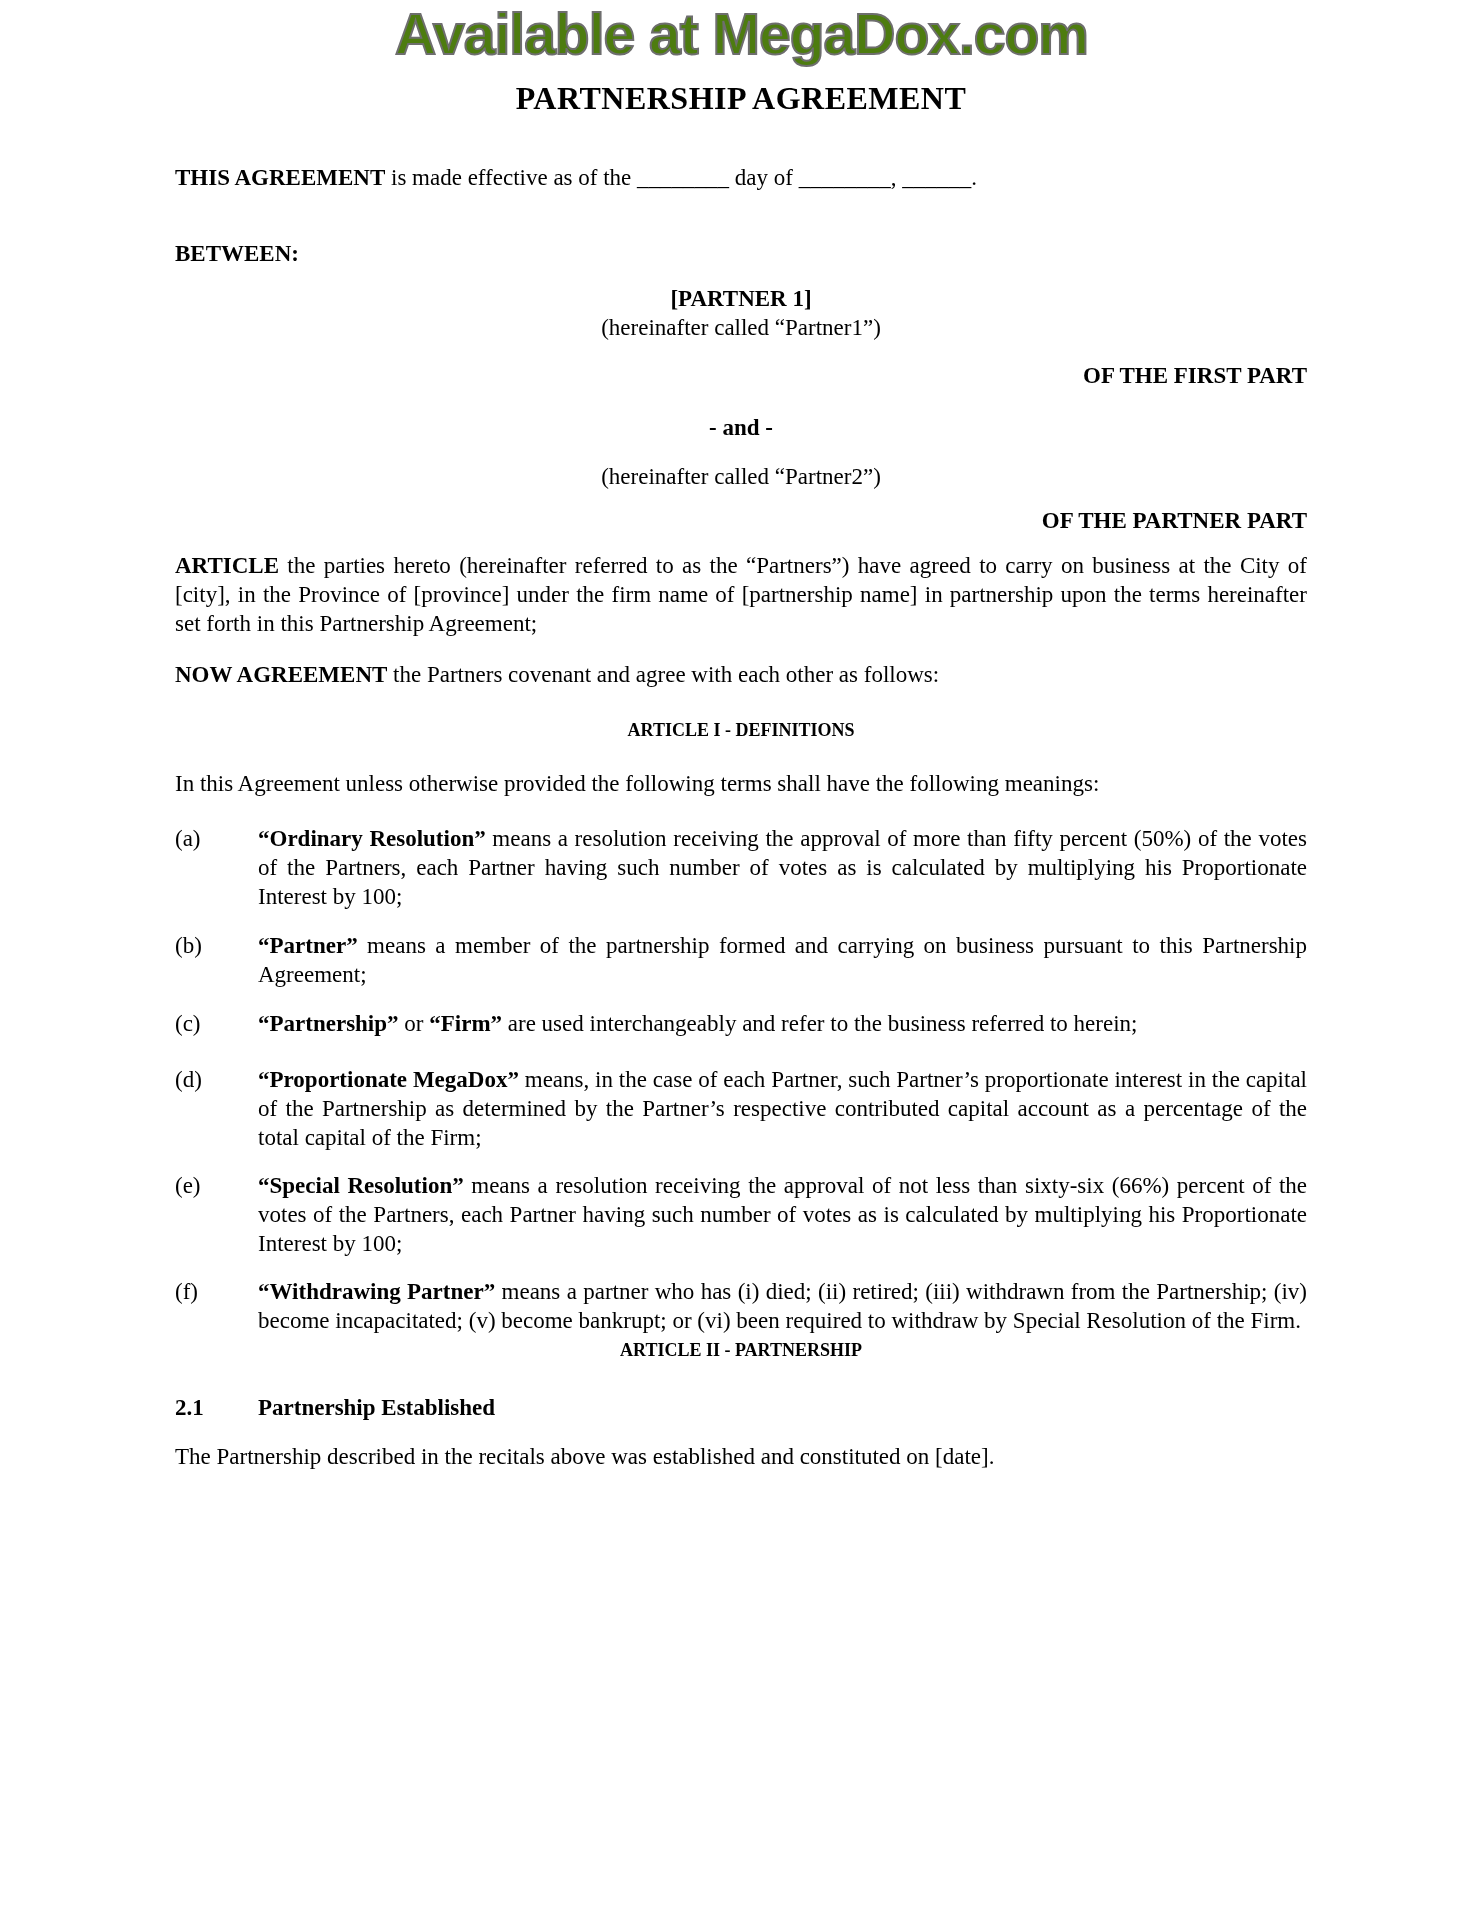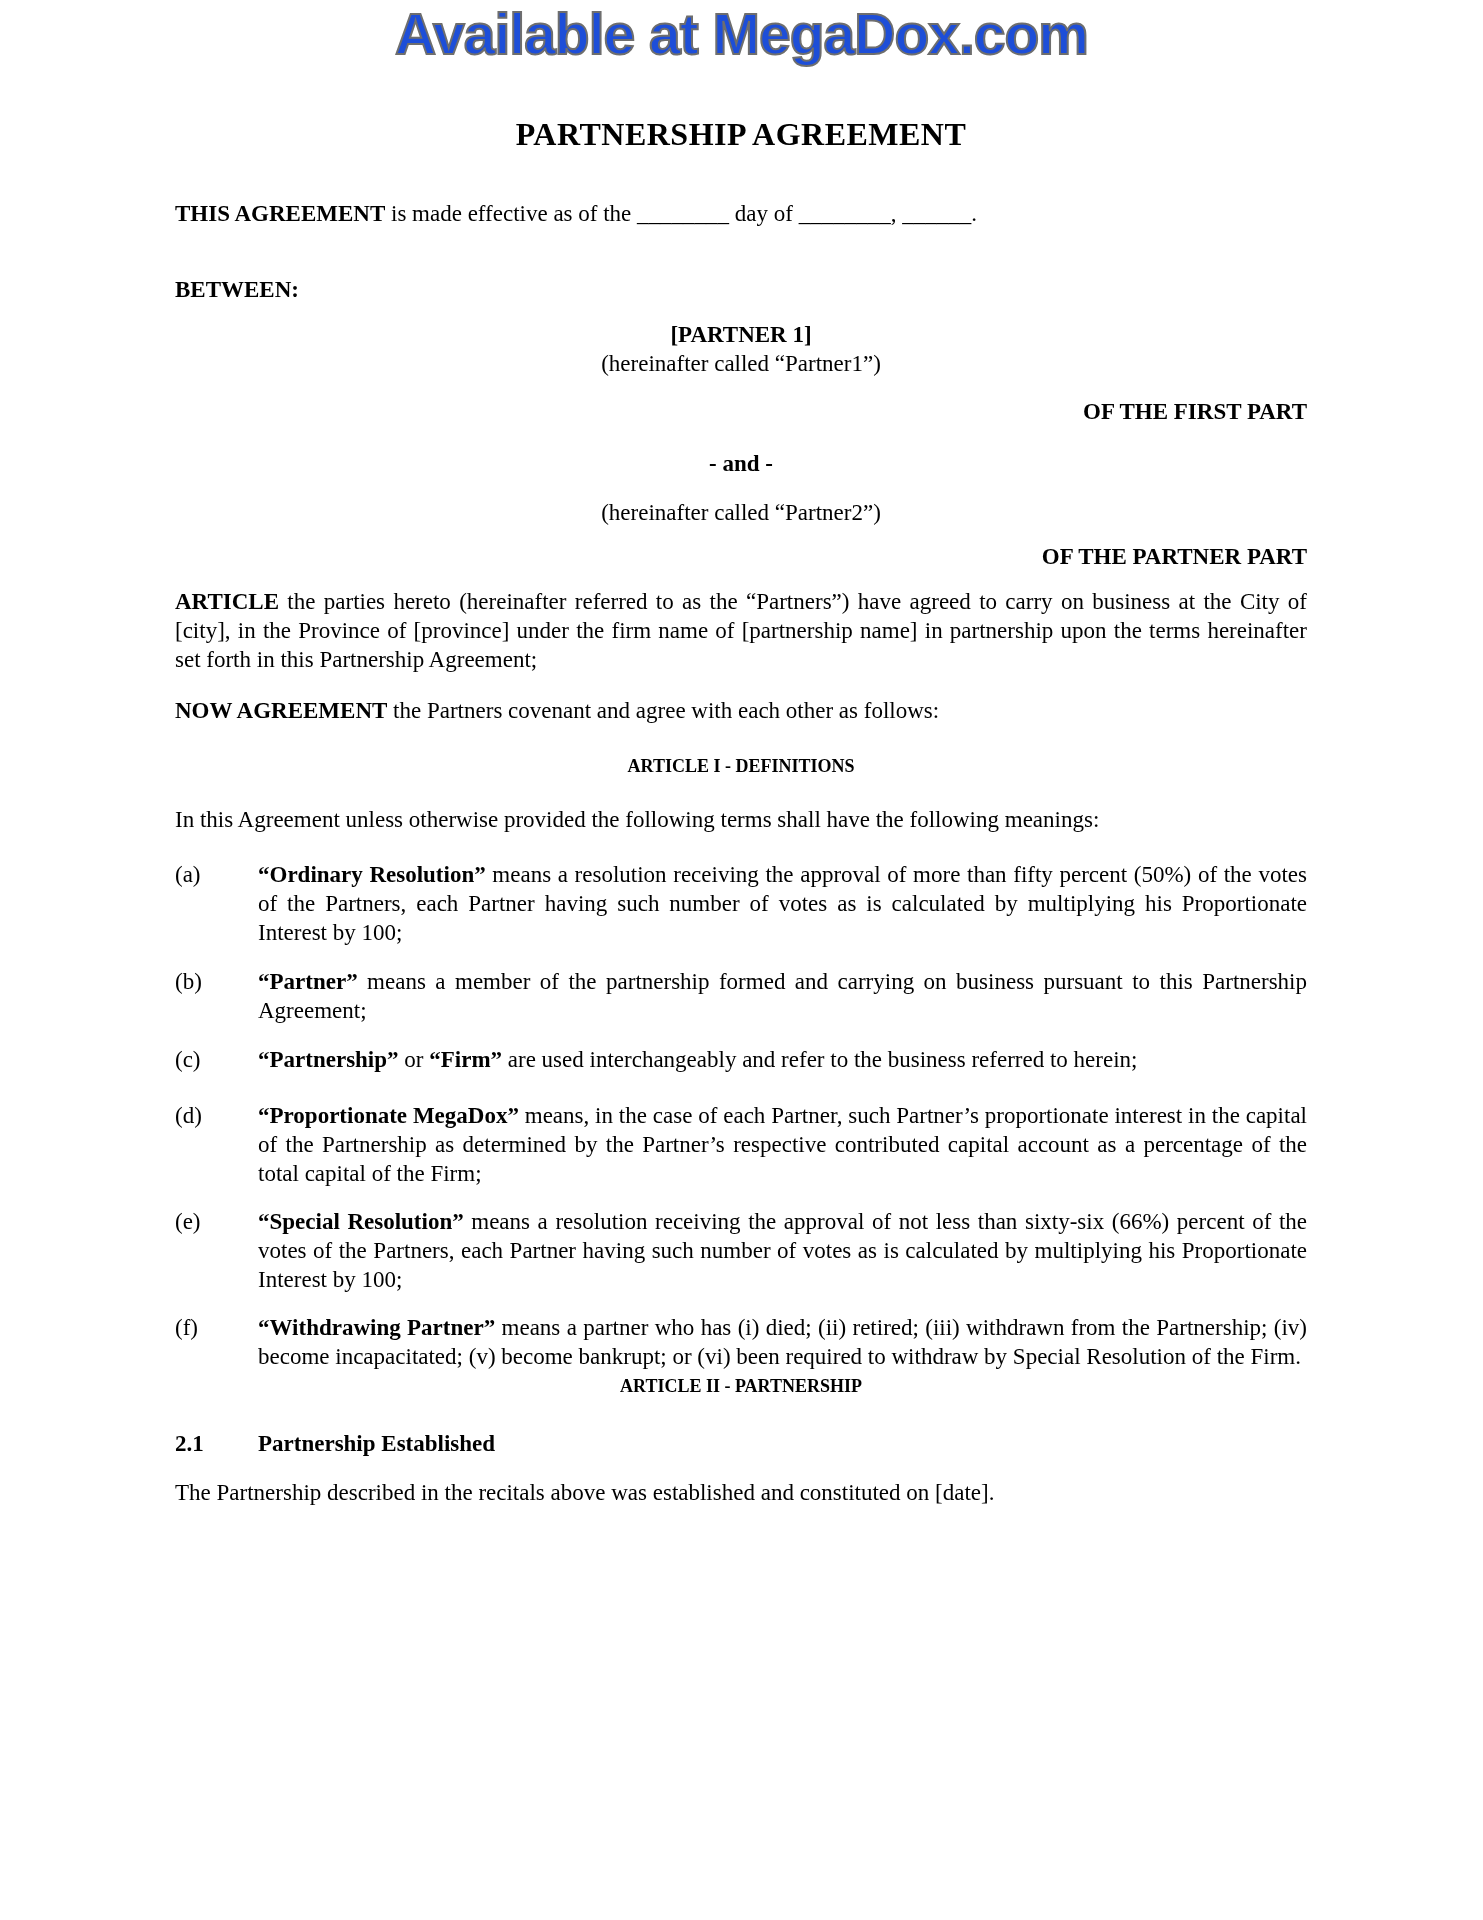--- a/index.html
+++ b/index.html
@@ -18,26 +18,26 @@
   .watermark {
     position: absolute;
     top: 4px;
     left: 0;
     right: 0;
     text-align: center;
     font-family: "Liberation Sans", "DejaVu Sans", sans-serif;
     font-weight: bold;
     font-size: 57px;
     line-height: 60px;
-    color: #1d4ed8;
+    color: #4d7c0f;
     -webkit-text-stroke: 2px #6e6e6e;
     letter-spacing: -1px;
     white-space: nowrap;
   }
-  .content { padding: 116px 176px 0 175px; display: flow-root; font-family: Liberation Serif, serif; }
+  .content { padding: 80px 176px 0 175px; display: flow-root; font-family: Liberation Serif, serif; }
   .b { font-weight: bold; }
   p, h1, h2, .party, .def, .sec-head { margin: 0; padding: 0; }
   .title {
     font-size: 32px;
     line-height: 36px;
     font-weight: bold;
     text-align: center;
     letter-spacing: 0.5px;
   }
   .lead      { margin-top: 47px; }

